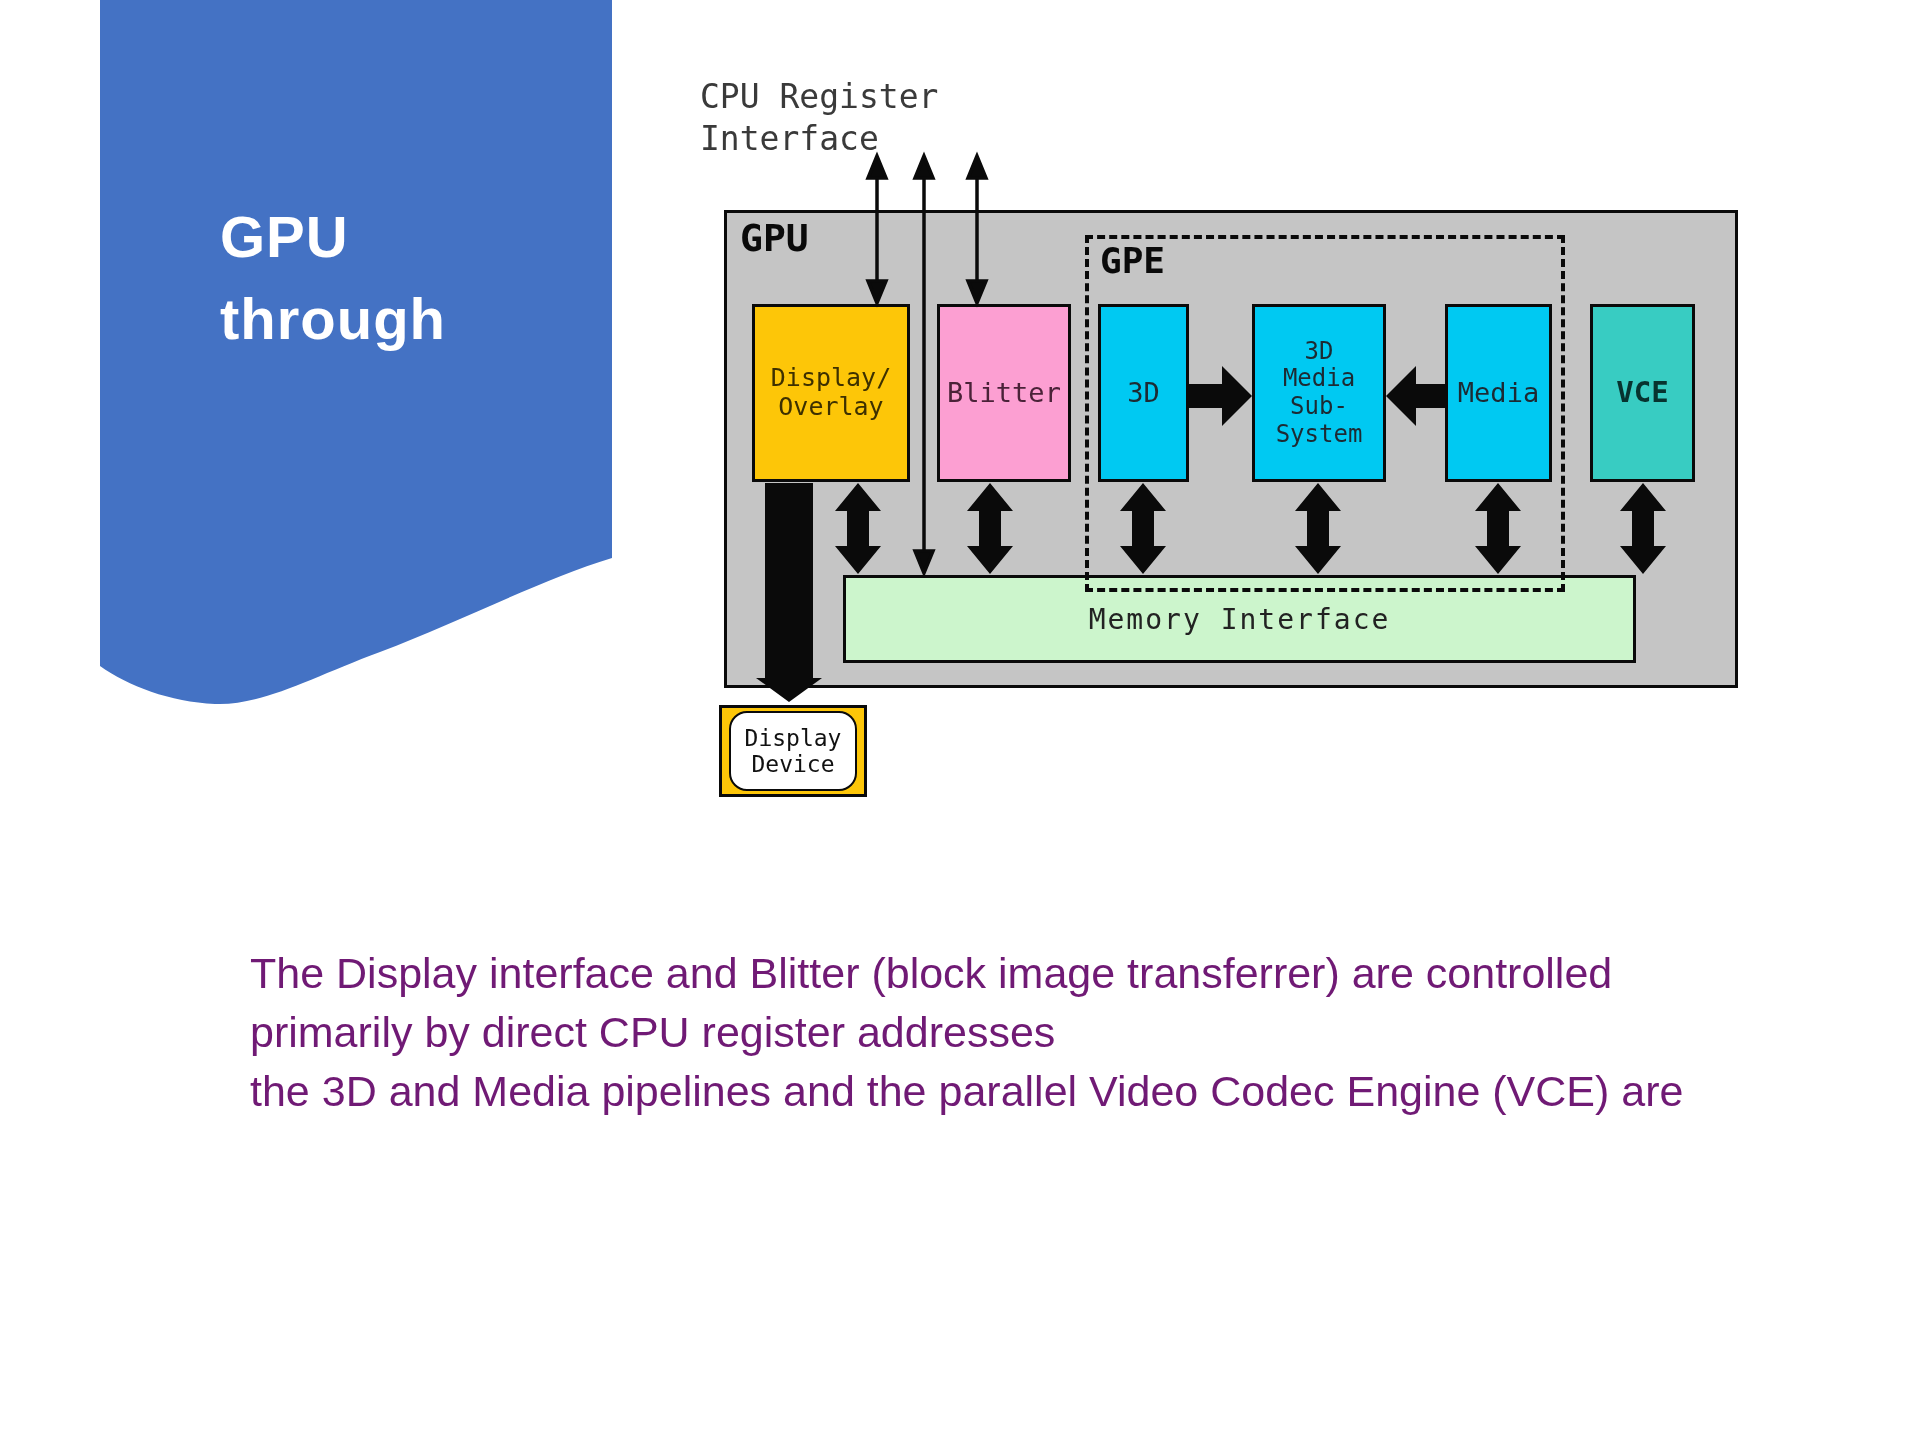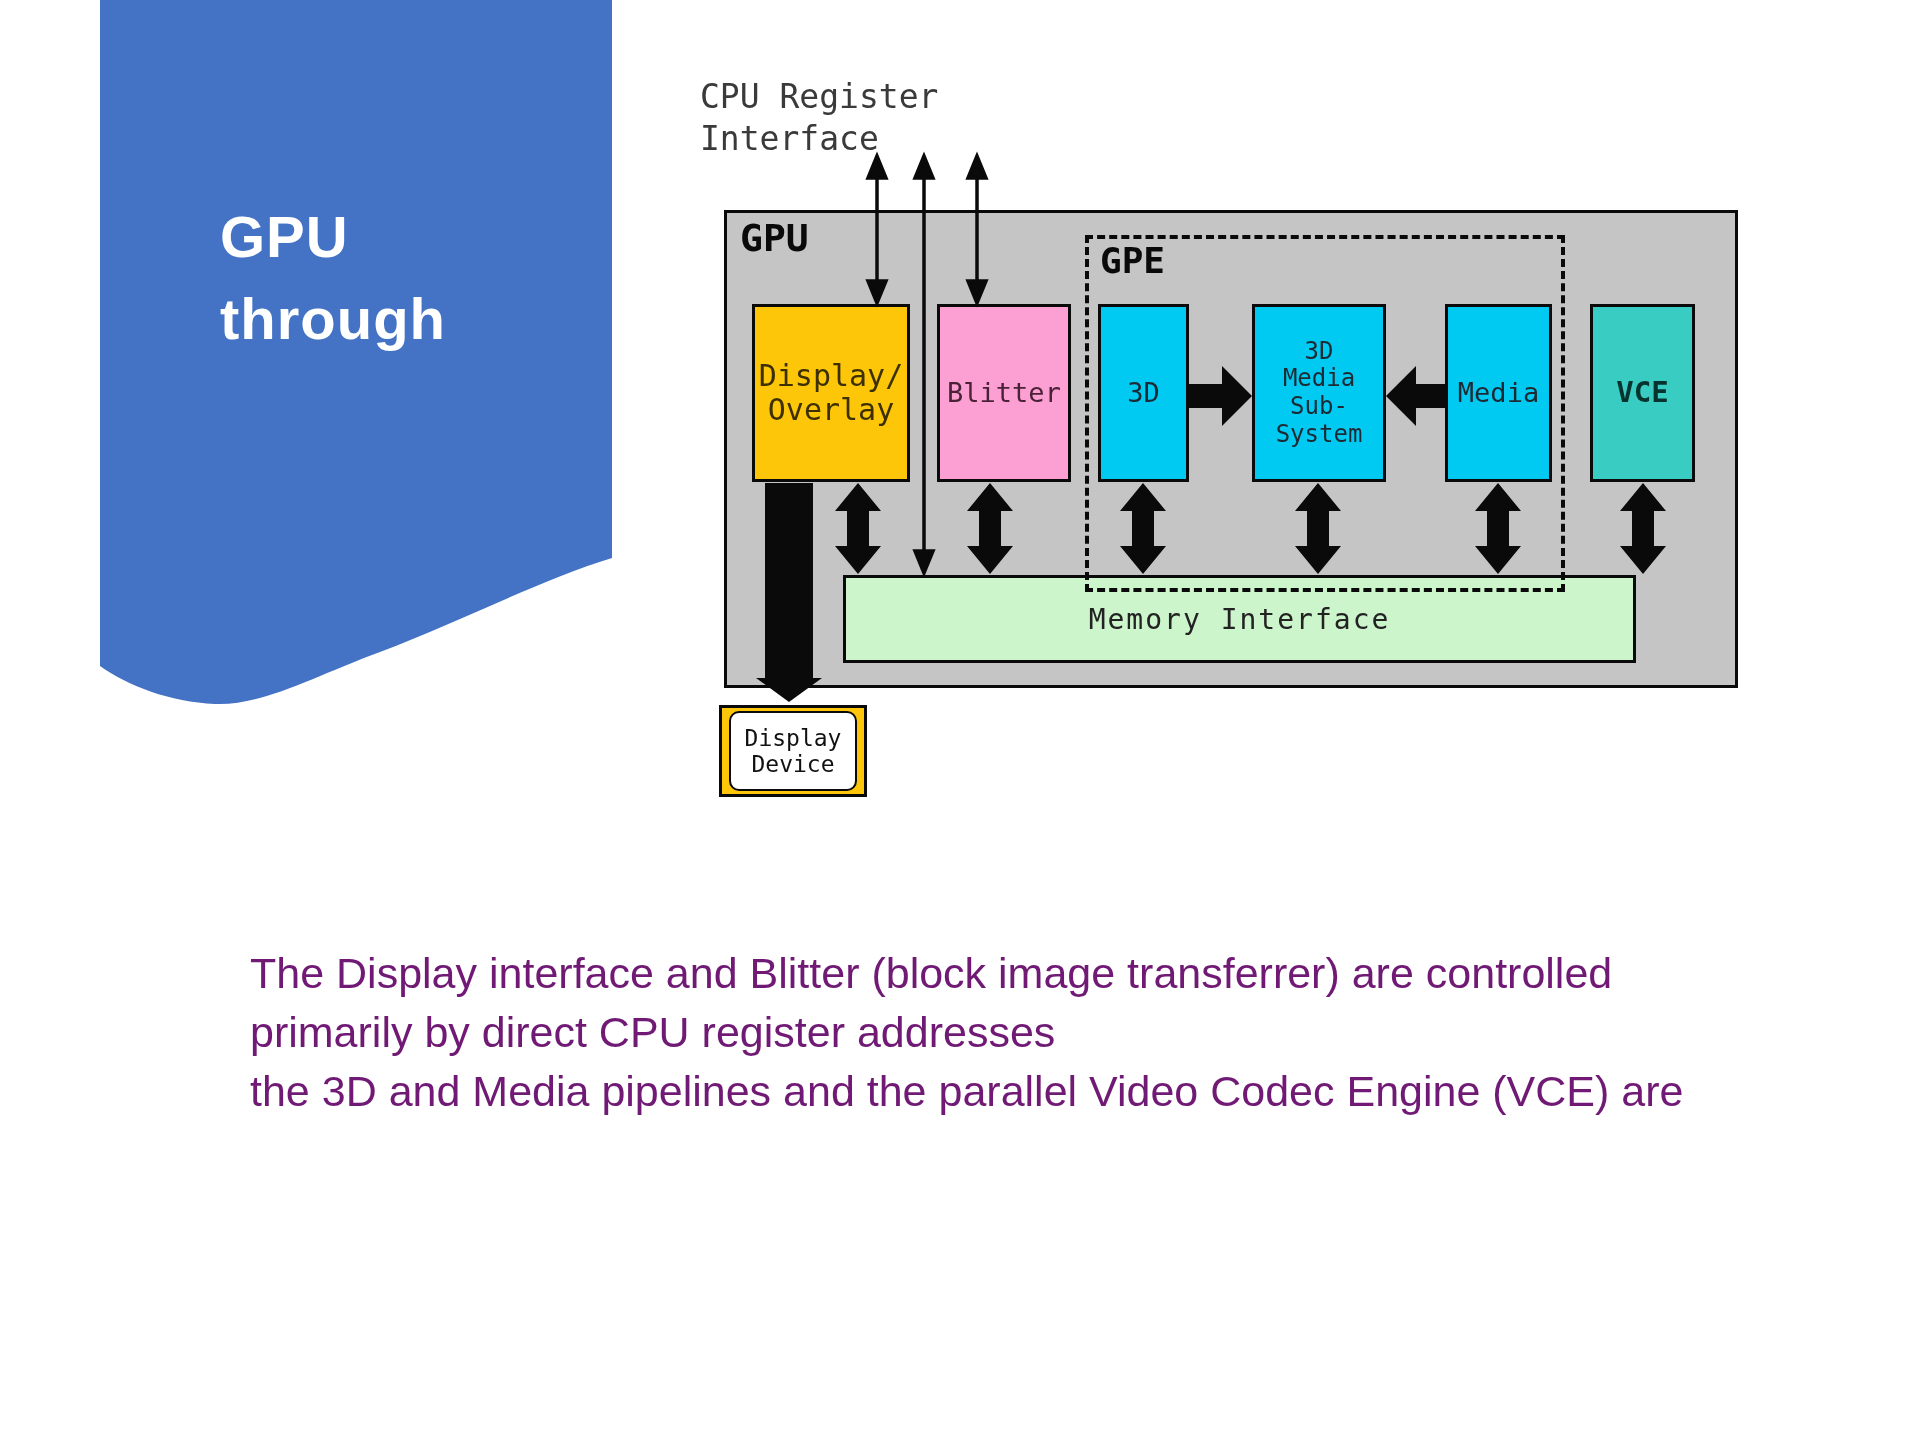--- a/index.html
+++ b/index.html
@@ -34,39 +34,39 @@
   .gpe-title{
     position:absolute;left:1100px;top:240px;
     font-family:"DejaVu Sans Mono",monospace;font-weight:bold;font-size:36px;color:#0a0a0a;
   }
   .block{
     position:absolute;top:304px;height:178px;border:3px solid #0a0a0a;box-sizing:border-box;
     display:flex;flex-direction:column;align-items:center;justify-content:center;
     font-family:"DejaVu Sans Mono",monospace;color:#1d2a33;text-align:center;
   }
   .block div{line-height:1.15;}
-  .b-display{left:752px;width:158px;font-size:30px;color:#3d3000;}
+  .b-display{left:752px;width:158px;font-size:25px;color:#3d3000;}
   .b-blitter{left:937px;width:134px;font-size:27px;color:#4a2238;text-align:right;}
   .b-3d{left:1098px;width:91px;font-size:27px;}
   .b-3dmss{left:1252px;width:134px;font-size:24px;}
   .b-media{left:1445px;width:107px;font-size:27px;}
   .b-vce{left:1590px;width:105px;font-size:29px;font-weight:bold;color:#07332f;}
   .memory-box{
     position:absolute;left:843px;top:575px;width:793px;height:88px;
     background:#CCF5CC;border:3px solid #0a0a0a;box-sizing:border-box;
     display:flex;align-items:center;justify-content:center;
     font-family:"DejaVu Sans Mono",monospace;font-size:28px;letter-spacing:2px;color:#222222;
   }
   .display-device{
     position:absolute;left:719px;top:705px;width:148px;height:92px;
     border:3px solid #0a0a0a;box-sizing:border-box;
     display:flex;align-items:center;justify-content:center;
   }
   .display-device-inner{
-    width:124px;height:76px;background:#ffffff;border:2px solid #0a0a0a;border-radius:10px;
+    width:124px;height:76px;background:#ffffff;border:2px solid #0a0a0a;border-radius:18px;
     display:flex;flex-direction:column;align-items:center;justify-content:center;
     font-family:"DejaVu Sans Mono",monospace;font-size:23px;line-height:26px;color:#111111;
   }
   .arrow-layer{position:absolute;left:700px;top:130px;width:1060px;height:580px;pointer-events:none;}
   
   .body-text{
     position:absolute;left:250px;top:944px;width:1500px;
     font-size:43px;line-height:59px;color:#701a75;
   }
 </style>

